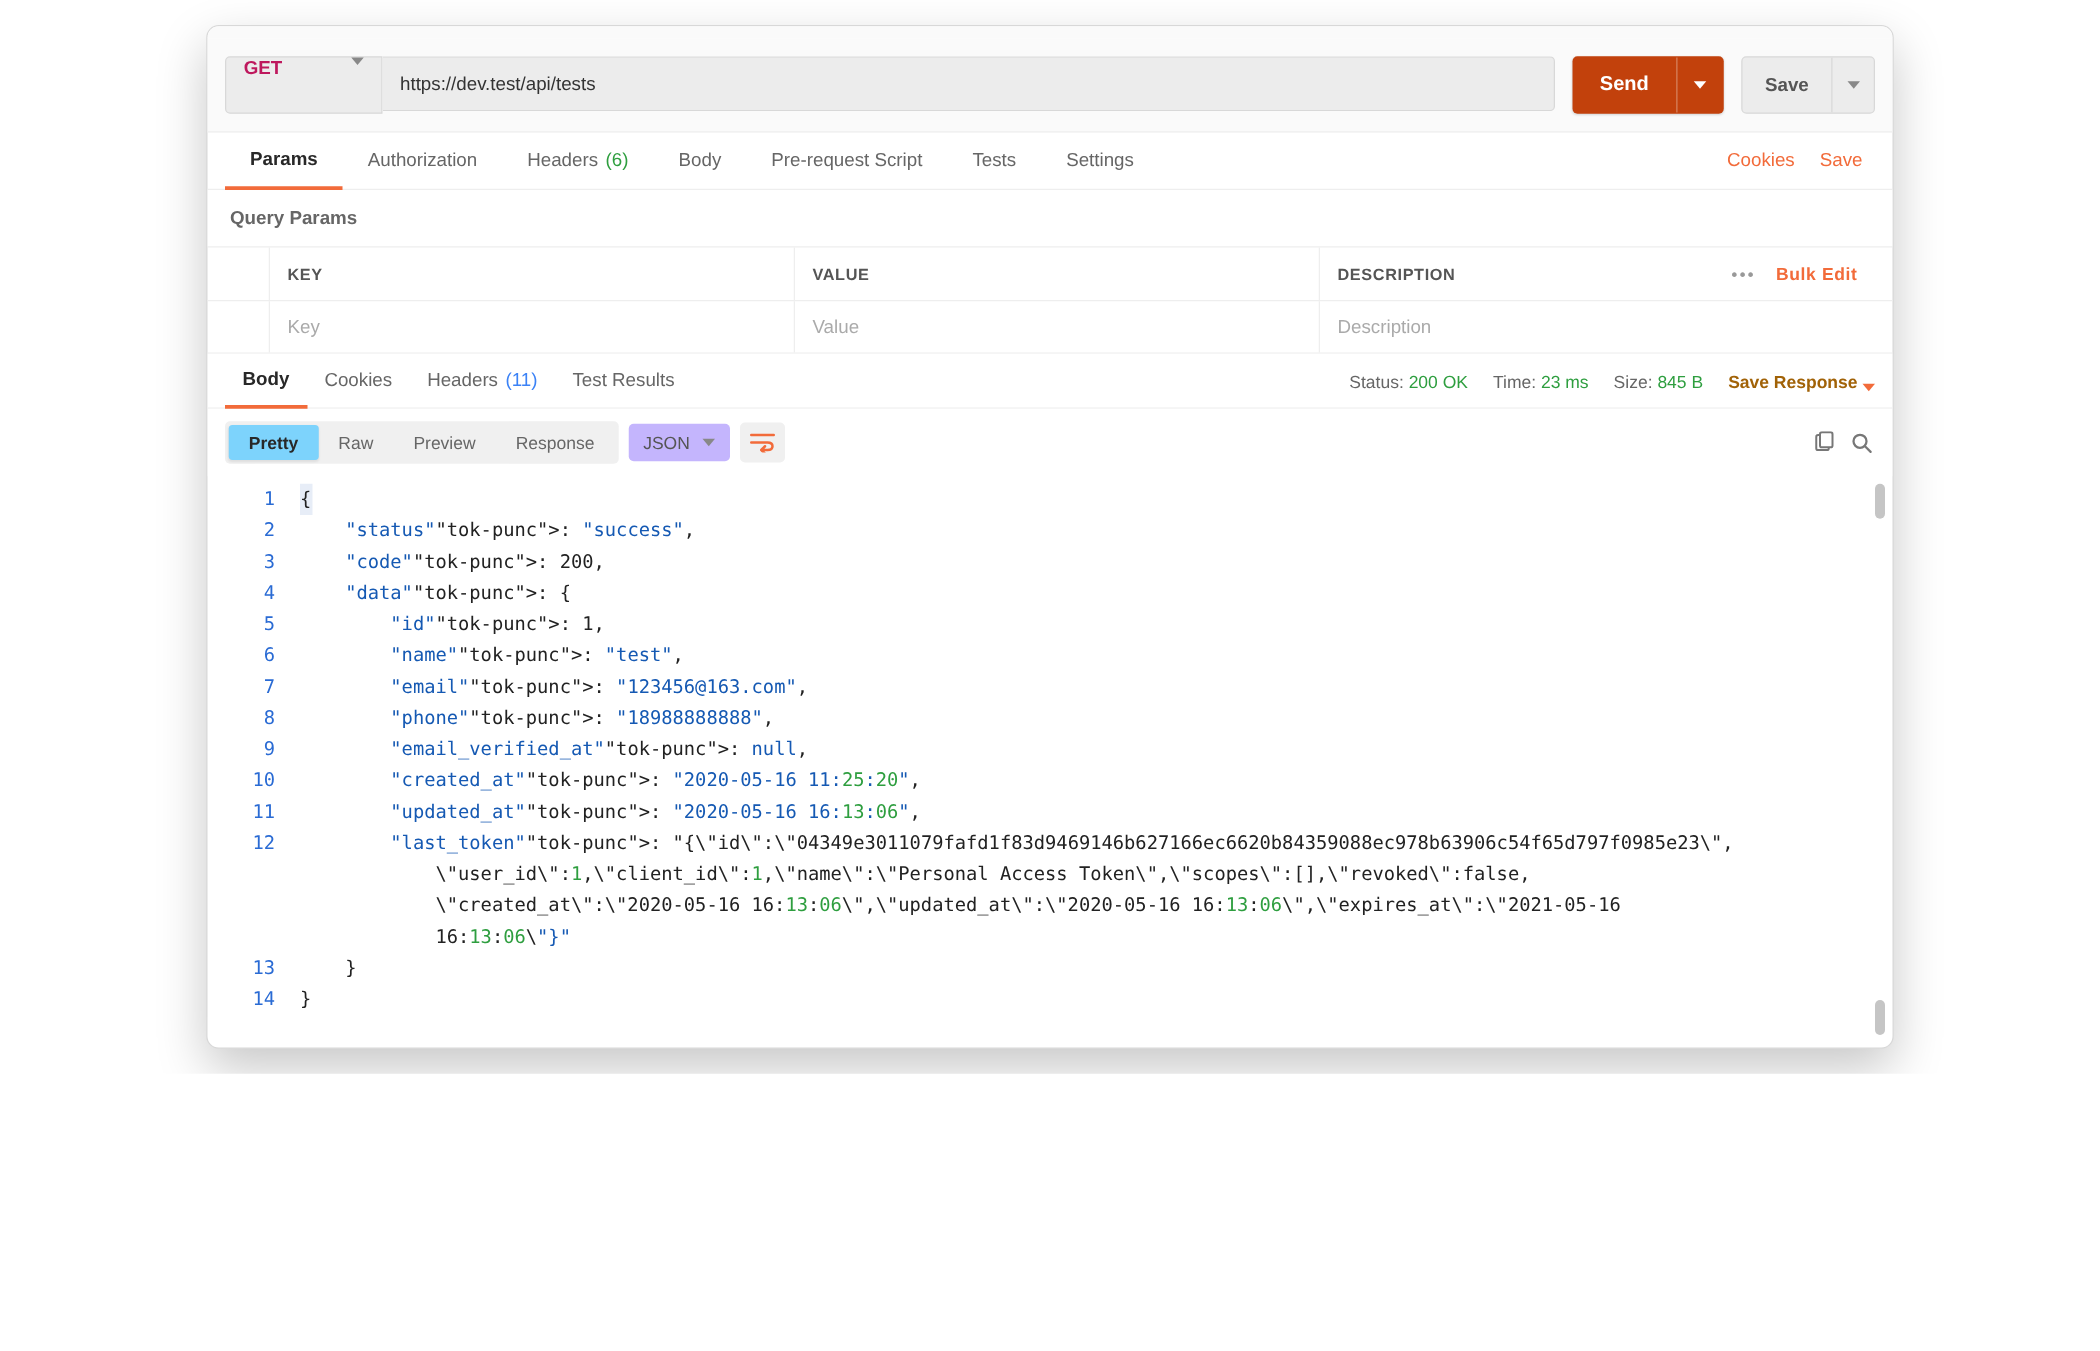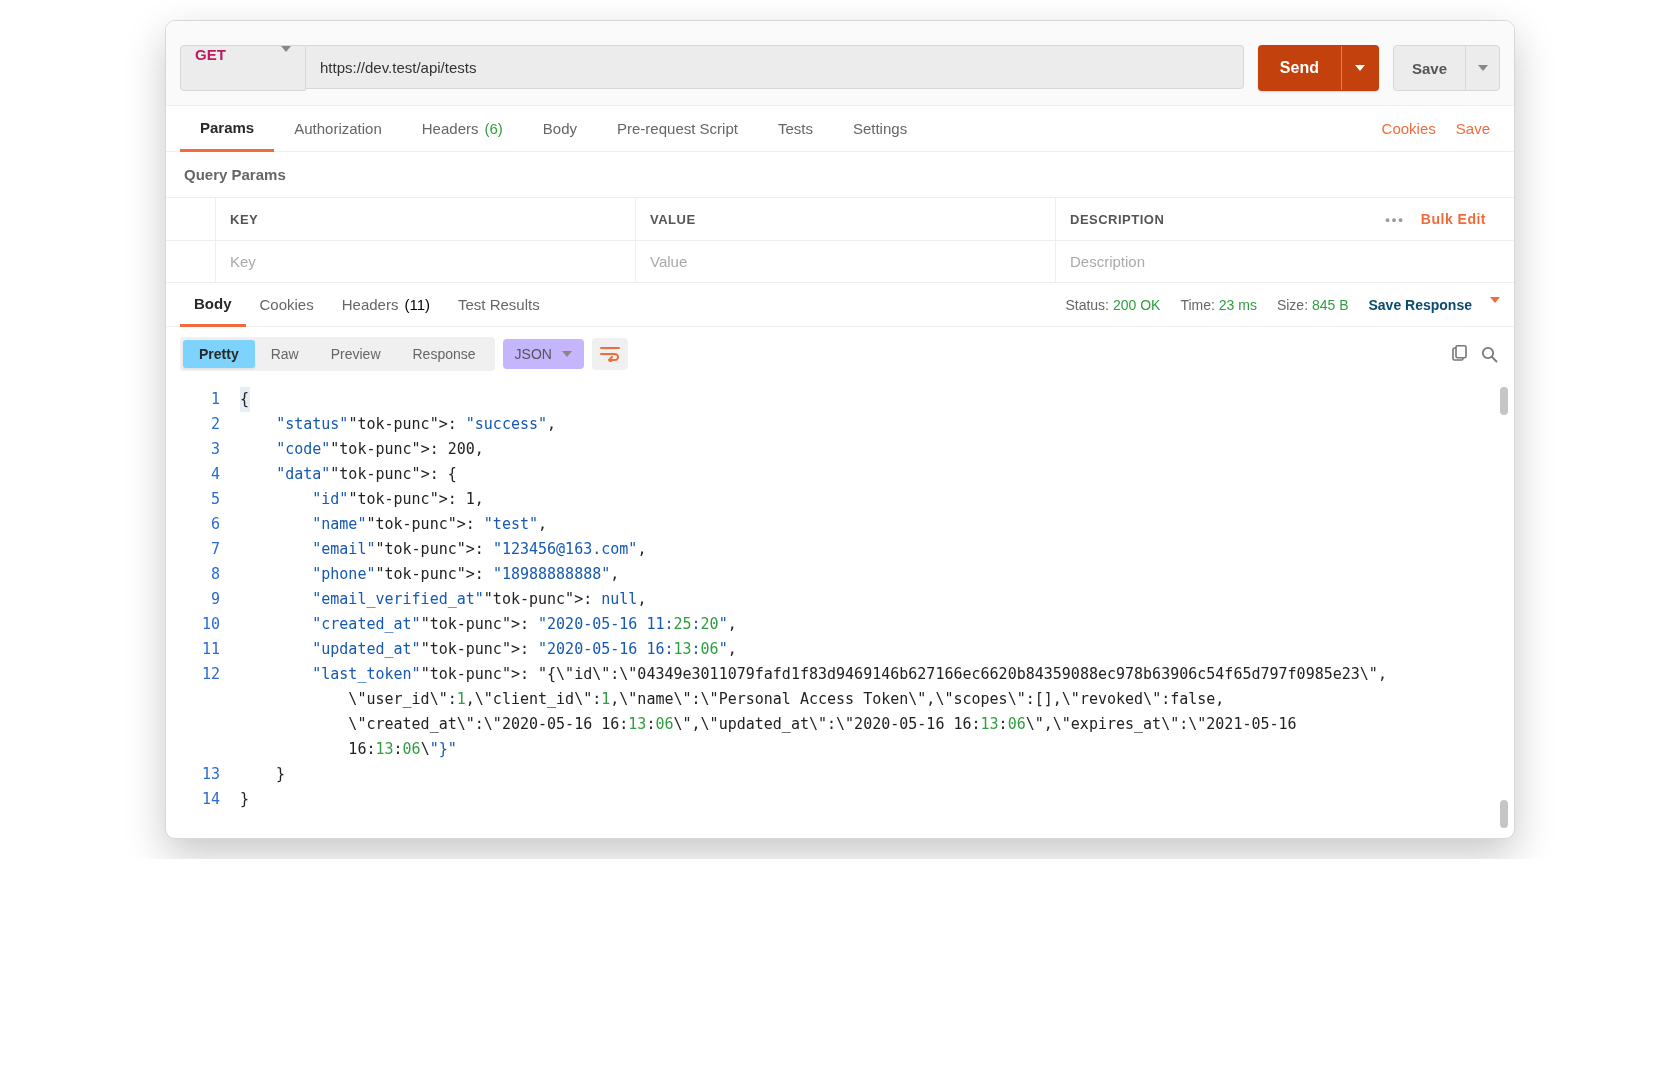--- a/index.html
+++ b/index.html
@@ -107,25 +107,25 @@
   .three-dots { color:#999; letter-spacing:2px; font-weight:700; cursor:pointer; }
   .bulk-edit { color:#f26b3a; font-size:14px; cursor:pointer; }
 
   
   .resp-tabs {
     display:flex; align-items:center; padding: 0 14px; height:44px; border-bottom:1px solid #eee;
     font-size:15px; color:#666; background:#fff;
   }
   .resp-tab { padding: 0 14px; height:100%; display:flex; align-items:center; cursor:pointer; }
   .resp-tab.active { color:#282828; font-weight:600; border-bottom:3px solid #f26b3a; margin-bottom:-1px; }
-  .resp-tab .count { color:#000000; margin-left:6px; }
+  .resp-tab .count { color:#3b82f6; margin-left:6px; }
   .resp-status-block { flex:1; display:flex; align-items:center; justify-content:flex-end; gap:20px; font-size:14px; }
   .status-label { color:#666; }
   .status-val { color:#2e9e3f; }
-  .save-response { color:#0c4a6e; font-weight:600; cursor:pointer; display:flex; align-items:flex-start; gap:18px; }
+  .save-response { color:#a16207; font-weight:600; cursor:pointer; display:flex; align-items:flex-end; gap:4px; }
 
   
   .resp-toolbar {
     display:flex; align-items:center; padding: 10px 14px; gap:8px; background:#fff;
   }
   .pill-group {
     display:flex; align-items:center; background:#f0f0f0; border-radius:4px; padding:3px;
   }
   .pill { padding:6px 16px; font-size:14px; color:#666; cursor:pointer; border-radius:3px; }
   .pill.active { background:#7dd3fc; color:#282828; font-weight:600; box-shadow:0 1px 2px rgba(0,0,0,0.08); }

